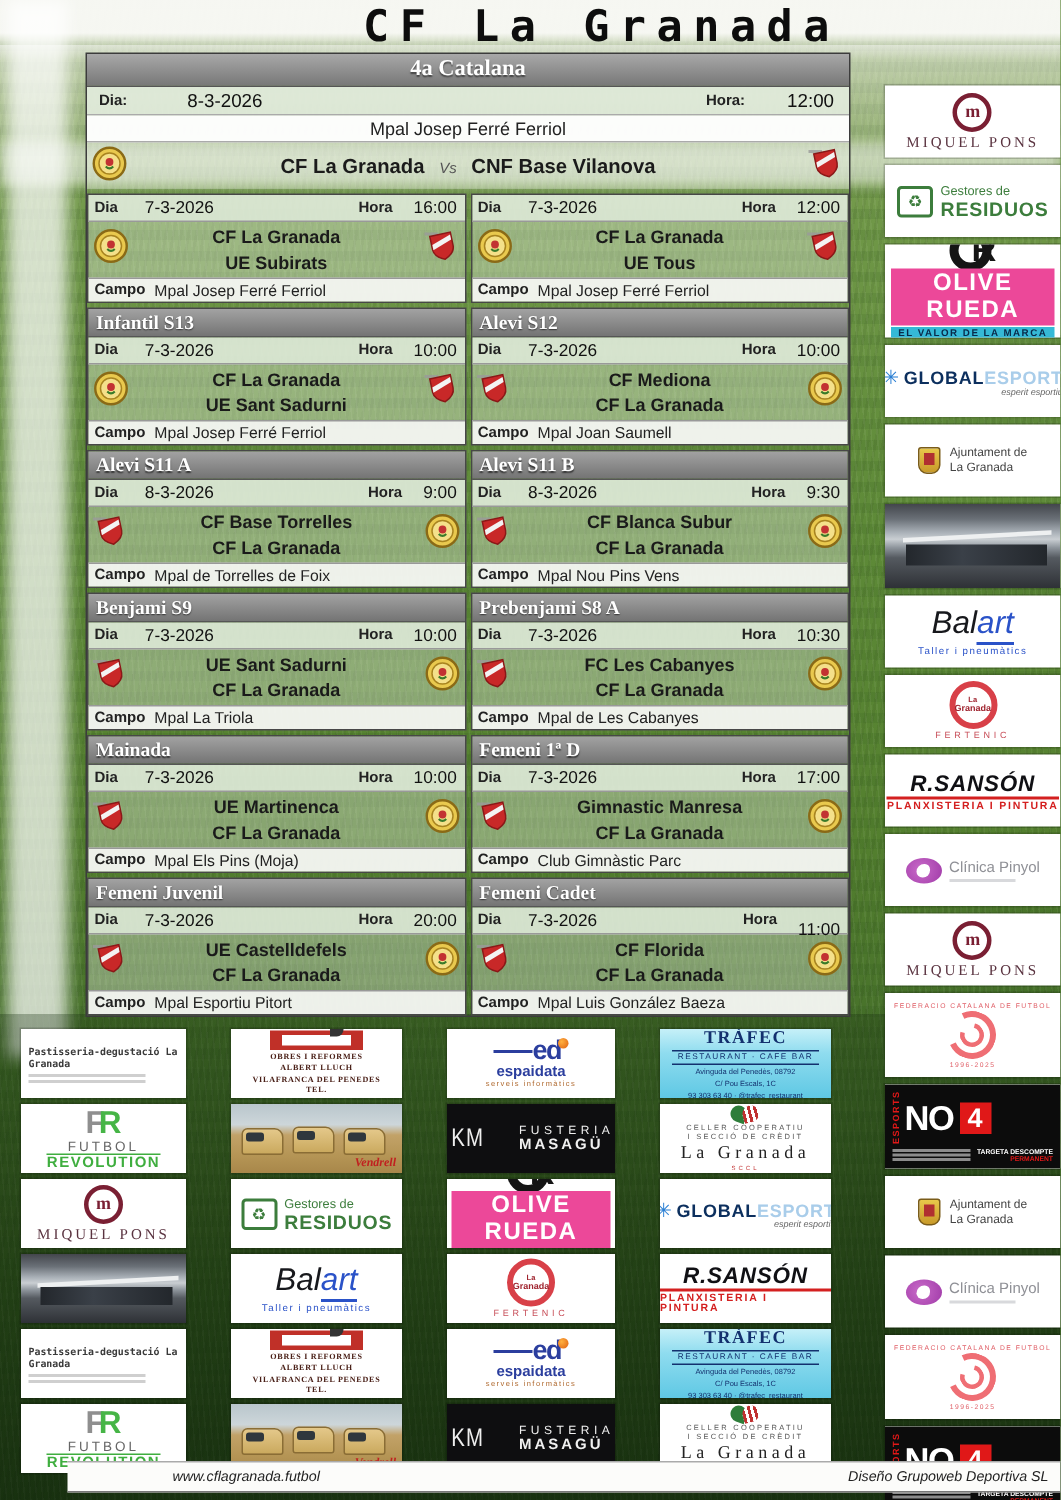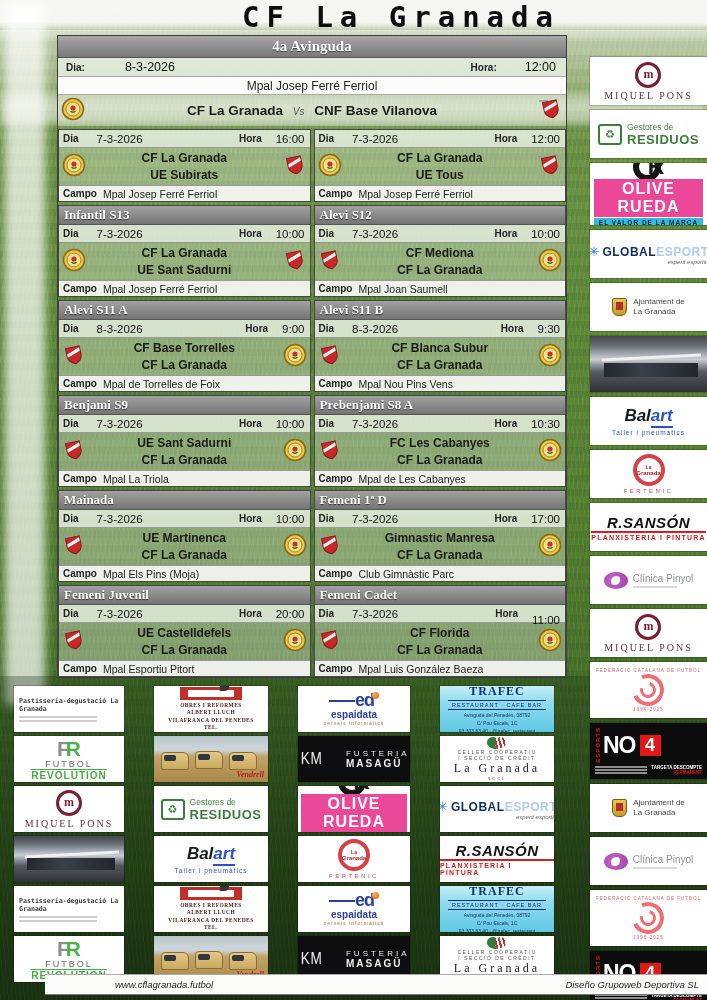--- a/index.html
+++ b/index.html
@@ -97,21 +97,21 @@
   .aj-crest{width:13px;height:16px;background:linear-gradient(#e8c84a,#c89a2a);
     border:1px solid #7a5c1a;border-radius:2px 2px 6px 6px;position:relative;}
   .aj-crest::after{content:"";position:absolute;left:3px;right:3px;top:3px;bottom:5px;background:#b03030;}
   .aj-text{font-size:8px;color:#444;line-height:1.25;}
   .photo-bld{width:100%;height:100%;position:relative;
     background:linear-gradient(180deg,#43464c 0%,#6a7077 18%,#aab1b8 34%,#c9ced2 42%,#8e959c 52%,#555a60 64%,#2e3136 100%);}
   .photo-bld::before{content:"";position:absolute;left:10%;right:5%;top:36%;height:3px;
     background:#eef0f1;transform:skewY(-3deg);}
   .photo-bld::after{content:"";position:absolute;left:12%;right:8%;top:48%;height:26%;
     background:linear-gradient(90deg,#23272c,#3a4048 40%,#23272c);}
-  .bal-line{display:flex;align-items:baseline;font-style:italic;font-weight:700;font-size:17px;}
+  .bal-line{display:flex;align-items:baseline;font-style:italic;font-weight:400;font-size:21px;}
   .bal-1{color:#17181c;}
   .bal-2{color:#2a52c8;border-bottom:2px solid #2a52c8;}
   .bal-tag{font-size:6.5px;color:#2a52c8;letter-spacing:1px;margin-top:1px;}
   .fert-circ{width:24px;height:24px;border:4px solid #d84048;border-radius:50%;display:flex;
     flex-direction:column;align-items:center;justify-content:center;color:#a02530;font-weight:bold;}
   .fert-l1{font-size:5px;line-height:1;}
   .fert-l2{font-size:6px;line-height:1;}
   .fert-tag{font-size:6px;letter-spacing:2.5px;color:#c8505a;margin-top:2px;}
   .san-name{font-style:italic;font-weight:900;font-size:15px;color:#101014;letter-spacing:.5px;}
   .san-tag{font-size:7px;font-weight:bold;color:#d42020;letter-spacing:1.2px;border-top:2px solid #d42020;padding-top:1px;}
@@ -195,21 +195,21 @@
 
 <div class="wash-top"></div>
 <div class="wash-top2"></div>
 <div class="line-left"></div>
 <div class="line-h"></div>
 <div class="darken-bottom"></div>
 
 <div class="title">CF La Granada</div>
 
 <div class="panel">
-  <div class="league-bar">4a Avinguda</div>
+  <div class="league-bar">4a Catalana</div>
   <div class="feat-dia">
     <span class="lab" style="margin-left:8px">Dia:</span>
     <span style="margin-left:40px">8-3-2026</span>
     <span class="lab" style="margin-left:auto">Hora:</span>
     <span style="margin:0 10px 0 28px">12:00</span>
   </div>
   <div class="feat-venue">Mpal Josep Ferré Ferriol</div>
   <div class="feat-match">
     <span class="logo-slot" id="feat-logo-l">
         <span><svg width="24" height="24" viewBox="0 0 24 24">

